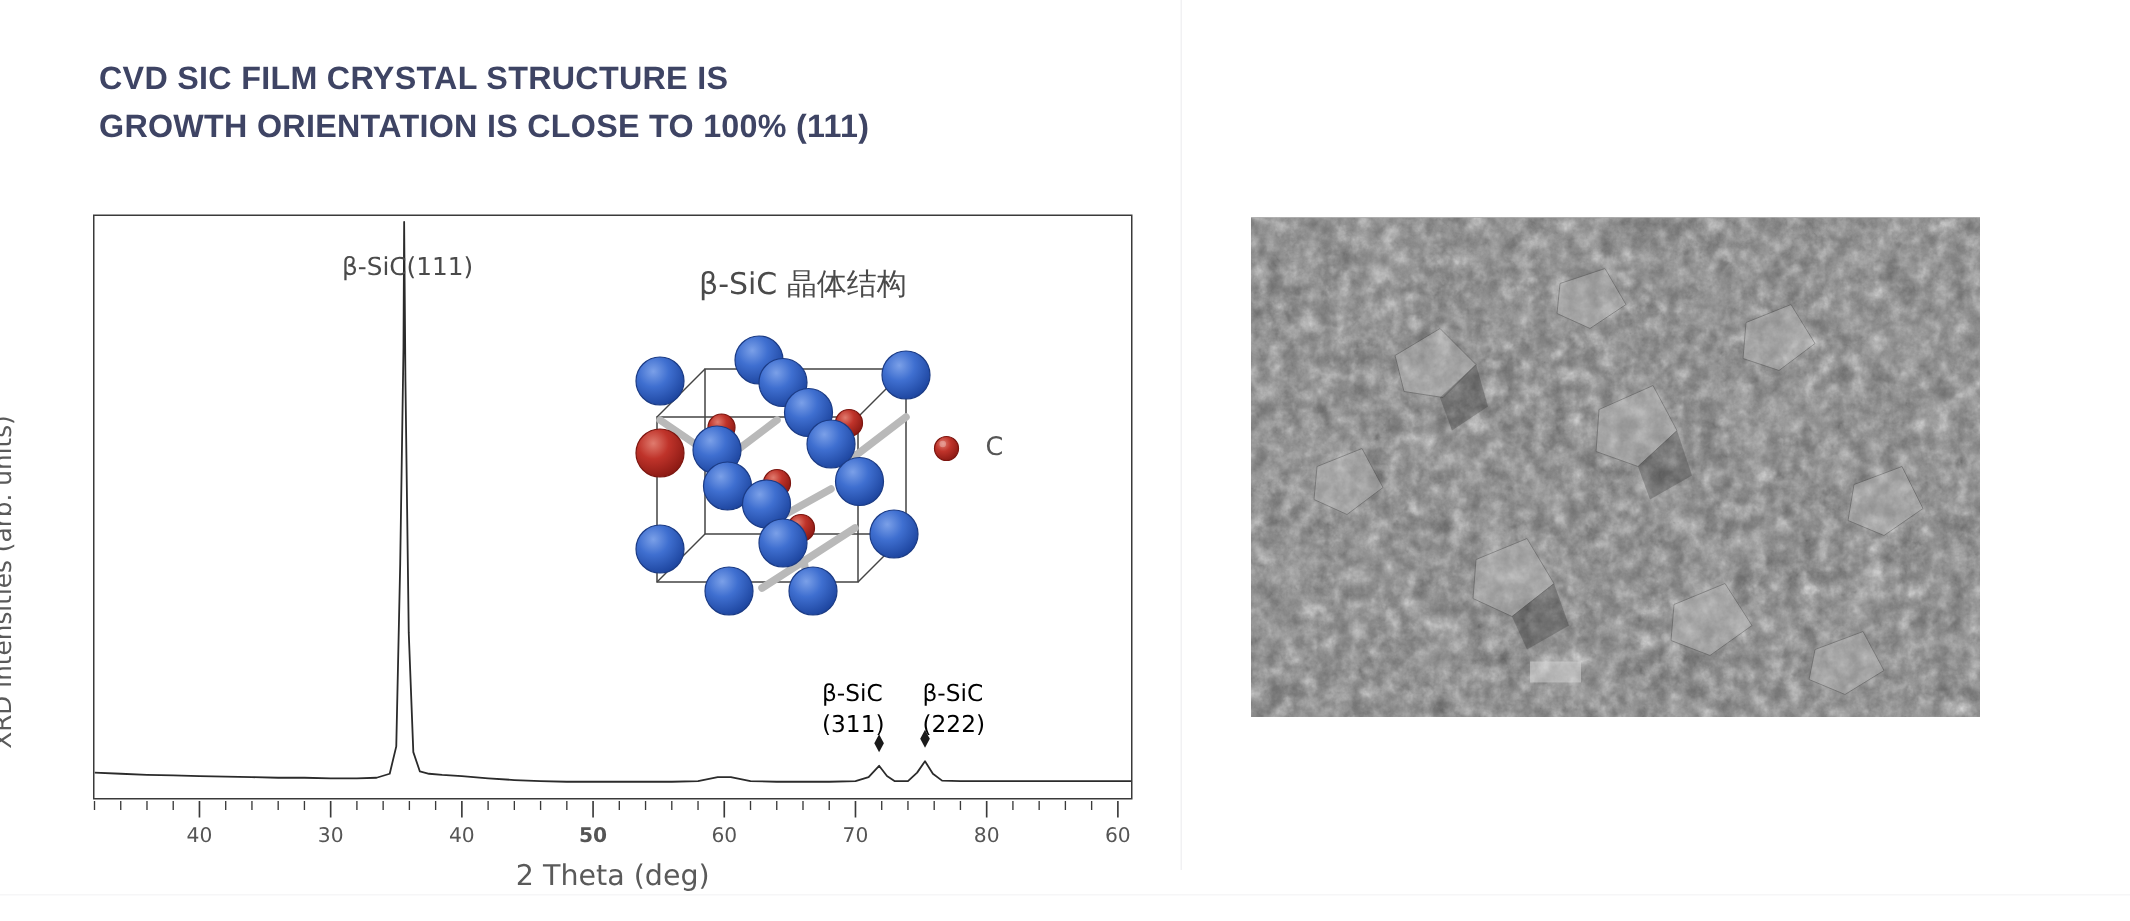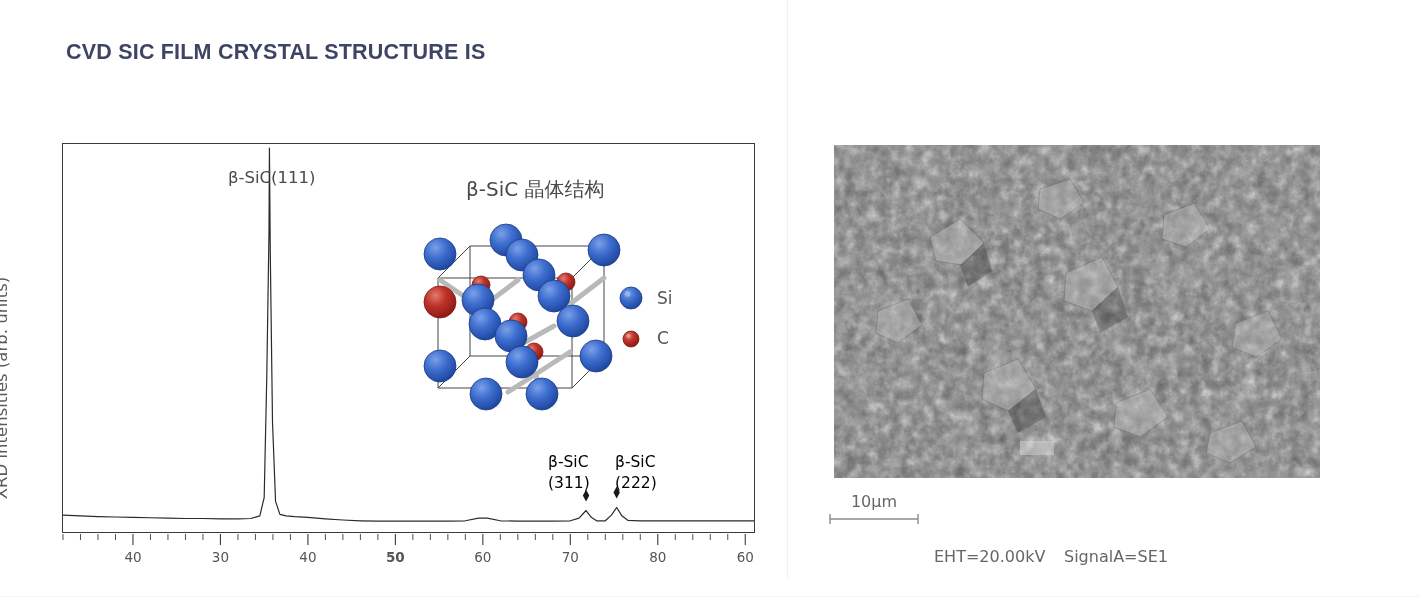--- a/index.html
+++ b/index.html
@@ -200,20 +200,21 @@
   #meta-col-1 { left: 106px; top: 0px; }
   #meta-col-2 { left: 236px; top: 0px; }
 </style>
 </head>
 <body>
 
 <div id="chart-panel">
 
   <div class="title" id="left-title">
     <span class="title-line">CVD SIC FILM CRYSTAL STRUCTURE IS</span>
+    <span class="title-line">GROWTH ORIENTATION IS CLOSE TO 100% (111)</span>
   </div>
 
   <div id="y-axis-label">XRD intensities (arb. units)</div>
 
   <div id="plot-frame">
     <svg id="curve-svg" width="691" height="388">
       <path id="xrd-path" fill="none" stroke="#2b2b2b" stroke-width="1.2" stroke-linejoin="round" d="M0.00,371.08 L17.49,371.84 L34.99,372.60 L52.48,372.98 L69.97,373.36 L87.47,373.74 L104.96,374.12 L122.46,374.50 L139.95,374.50 L157.44,374.88 L174.94,374.88 L188.06,374.50 L196.80,371.84 L201.18,353.60 L203.80,232.00 L205.99,87.60 L206.43,4.00 L207.30,110.40 L209.49,277.60 L212.55,357.40 L216.92,370.32 L223.04,371.84 L231.79,372.60 L244.91,373.36 L262.41,374.88 L279.90,376.02 L297.39,376.78 L314.89,377.16 L332.38,377.16 L349.87,377.16 L367.37,377.16 L384.86,377.16 L402.35,376.78 L415.47,374.12 L424.22,374.12 L437.34,376.78 L454.84,377.16 L472.33,377.16 L489.82,377.16 L507.32,376.78 L516.06,374.12 L523.06,366.52 L528.31,373.36 L533.56,376.78 L542.30,376.78 L548.43,371.08 L553.67,363.48 L558.92,371.84 L565.05,376.40 L577.29,376.78 L594.78,376.78 L612.28,376.78 L629.77,376.78 L647.27,376.78 L664.76,376.78 L691.00,376.78"></path>
 
       <g id="peak-markers">
           <polygon points="523.0607594936708,357.52 519.8607594936708,351.52 523.0607594936708,345.52 526.2607594936709,351.52" fill="#1a1a1a"></polygon>
@@ -285,27 +286,20 @@
 
       <circle cx="22" cy="144" r="16" fill="url(#blueSphere)" stroke="#1b3b85" stroke-width="0.8"></circle>
       <circle cx="178" cy="134" r="16" fill="url(#blueSphere)" stroke="#1b3b85" stroke-width="0.8"></circle>
       <circle cx="104" cy="140" r="16" fill="url(#blueSphere)" stroke="#1b3b85" stroke-width="0.8"></circle>
       <circle cx="68" cy="172" r="16" fill="url(#blueSphere)" stroke="#1b3b85" stroke-width="0.8"></circle>
       <circle cx="124" cy="172" r="16" fill="url(#blueSphere)" stroke="#1b3b85" stroke-width="0.8"></circle>
     </g>
   </svg>
 
   <div id="legend">
-    <div class="legend-row">
-      <svg class="legend-swatch" width="26" height="26">
-        <circle cx="13" cy="13" r="11" fill="url(#blueSphere)" stroke="#1b3b85" stroke-width="0.8"></circle>
-        <circle cx="9.5" cy="9" r="3" fill="#ffffff" opacity="0.28"></circle>
-      </svg>
-      <span class="legend-text">Si</span>
-    </div>
     <div class="legend-row">
       <svg class="legend-swatch" width="26" height="26">
         <circle cx="13" cy="14" r="8" fill="url(#redSphere)" stroke="#7d1610" stroke-width="0.8"></circle>
         <circle cx="10.5" cy="11" r="2.2" fill="#ffffff" opacity="0.28"></circle>
       </svg>
       <span class="legend-text">C</span>
     </div>
   </div>
 
   <div class="peak-label" id="peak-111-label">β-SiC(111)</div>
@@ -366,20 +360,21 @@
       <div class="tick-label" style="left: 132.975px;">40</div>
       <div class="tick-label" style="left: 220.443px;">30</div>
       <div class="tick-label" style="left: 307.911px;">40</div>
       <div class="tick-label" style="left: 395.38px; font-weight: bold;">50</div>
       <div class="tick-label" style="left: 482.848px;">60</div>
       <div class="tick-label" style="left: 570.316px;">70</div>
       <div class="tick-label" style="left: 657.785px;">80</div>
       <div class="tick-label" style="left: 745.253px;">60</div>
     </div>
 
+  <div id="x-axis-label">2 Theta (deg)</div>
 </div>
 
 <div id="sem-panel">
 
   <div id="sem-image">
     <svg width="486" height="333" viewBox="0 0 486 333">
       <defs>
         <filter id="grainA" x="0" y="0" width="100%" height="100%">
           <feTurbulence type="fractalNoise" baseFrequency="0.09" numOctaves="4" seed="7" result="n"></feTurbulence>
           <feColorMatrix in="n" type="saturate" values="0"></feColorMatrix>
@@ -422,34 +417,16 @@
       </g>
       <g opacity="0.3" fill="#2c2c2c">
         <polygon points="126,120 150,98 158,126 134,142"></polygon>
         <polygon points="258,166 284,142 294,172 266,188"></polygon>
         <polygon points="174,266 202,244 212,272 184,288"></polygon>
       </g>
       <rect x="186" y="296" width="34" height="14" fill="#d9d9d9" opacity="0.5"></rect>
     </svg>
   </div>
 
-  <div id="sem-meta">
-    <div id="scalebar">
-      <span id="scalebar-text">10μm</span>
-      <svg id="scalebar-line" width="92" height="12">
-        <line x1="2" y1="6" x2="90" y2="6" stroke="#8a8a8a" stroke-width="1.4"></line>
-        <line x1="2" y1="1" x2="2" y2="11" stroke="#8a8a8a" stroke-width="1.4"></line>
-        <line x1="90" y1="1" x2="90" y2="11" stroke="#8a8a8a" stroke-width="1.4"></line>
-      </svg>
-    </div>
-    <div class="meta-col" id="meta-col-1">
-      <div>EHT=20.00kV</div>
-      
-    </div>
-    <div class="meta-col" id="meta-col-2">
-      <div>SignalA=SE1</div>
-      
-    </div>
-  </div>
 </div>
 
 <div class="v-divider"></div>
 <div class="h-divider"></div>
 
 </body></html>

